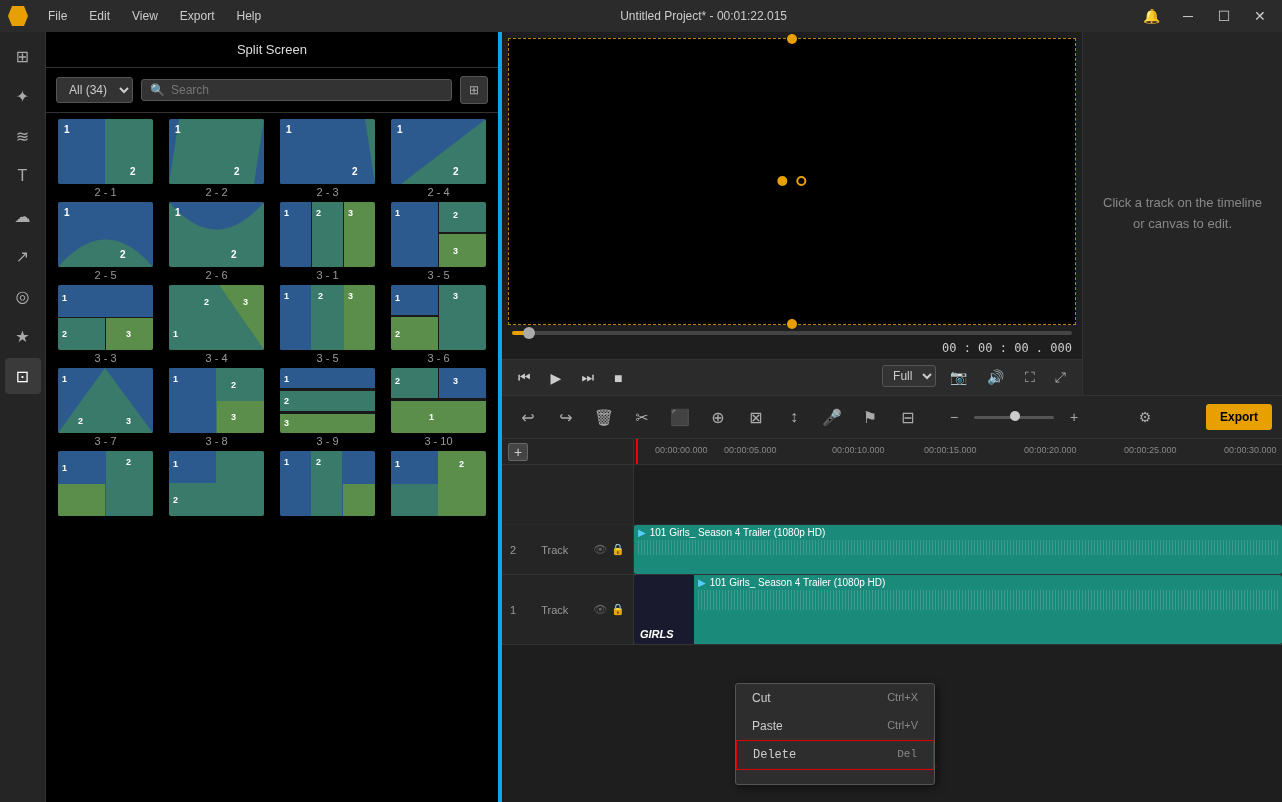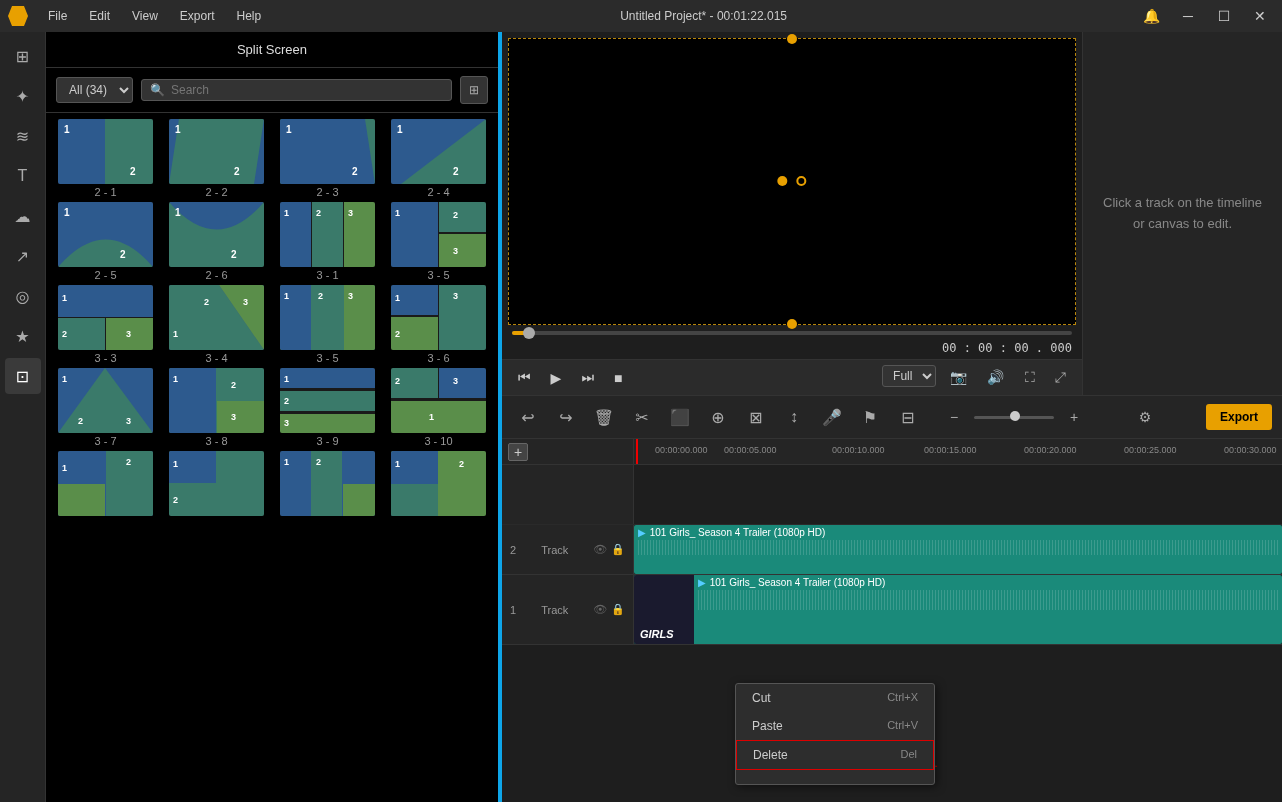--- a/index.html
+++ b/index.html
@@ -84,21 +84,21 @@
     .clip-label { color: #fff; font-size: 10px; padding: 2px 4px; white-space: nowrap; overflow: hidden; display: flex; align-items: center; gap: 4px; }
     .clip-icon { color: #5cf; font-size: 10px; }
     .clip-waveform { height: 15px; background: repeating-linear-gradient(90deg, transparent, transparent 2px, rgba(255,255,255,0.15) 2px, rgba(255,255,255,0.15) 3px); margin: 0 2px; }
 
     
     .th-bg { width: 100%; height: 100%; }
 
     
     #context-menu { position: fixed; background: #2d2d2d; border: 1px solid #555; border-radius: 3px; z-index: 1000; min-width: 200px; box-shadow: 2px 2px 8px rgba(0,0,0,0.5); }
     .ctx-item { display: flex; justify-content: space-between; padding: 7px 16px; cursor: pointer; font-size: 12px; color: #ccc; }
-    .ctx-item.danger { border: 1px solid #d00; }
+    .ctx-item.danger { border: 1px solid #d00; font-family: Liberation Mono, monospace; }
     .ctx-shortcut { color: #888; font-size: 11px; }
 
     
     #arrow-indicator { position: fixed; bottom: 28px; right: 340px; }
     .red-arrow { color: #d00; font-size: 28px; }
 
     
     #ruler-area { position: relative; height: 26px; background: #252525; overflow: hidden; border-bottom: 1px solid #333; }
     .time-label { position: absolute; font-size: 9px; color: #888; top: 6px; }
 

